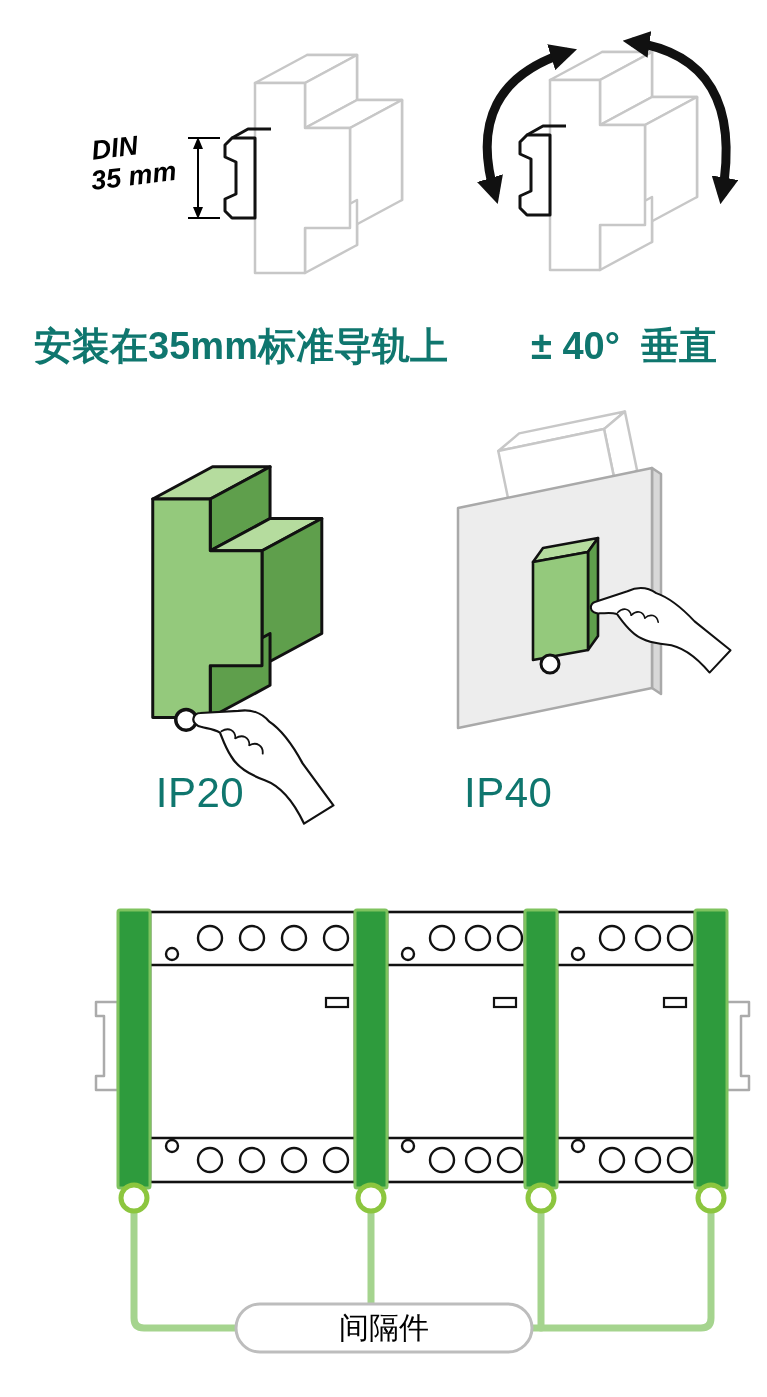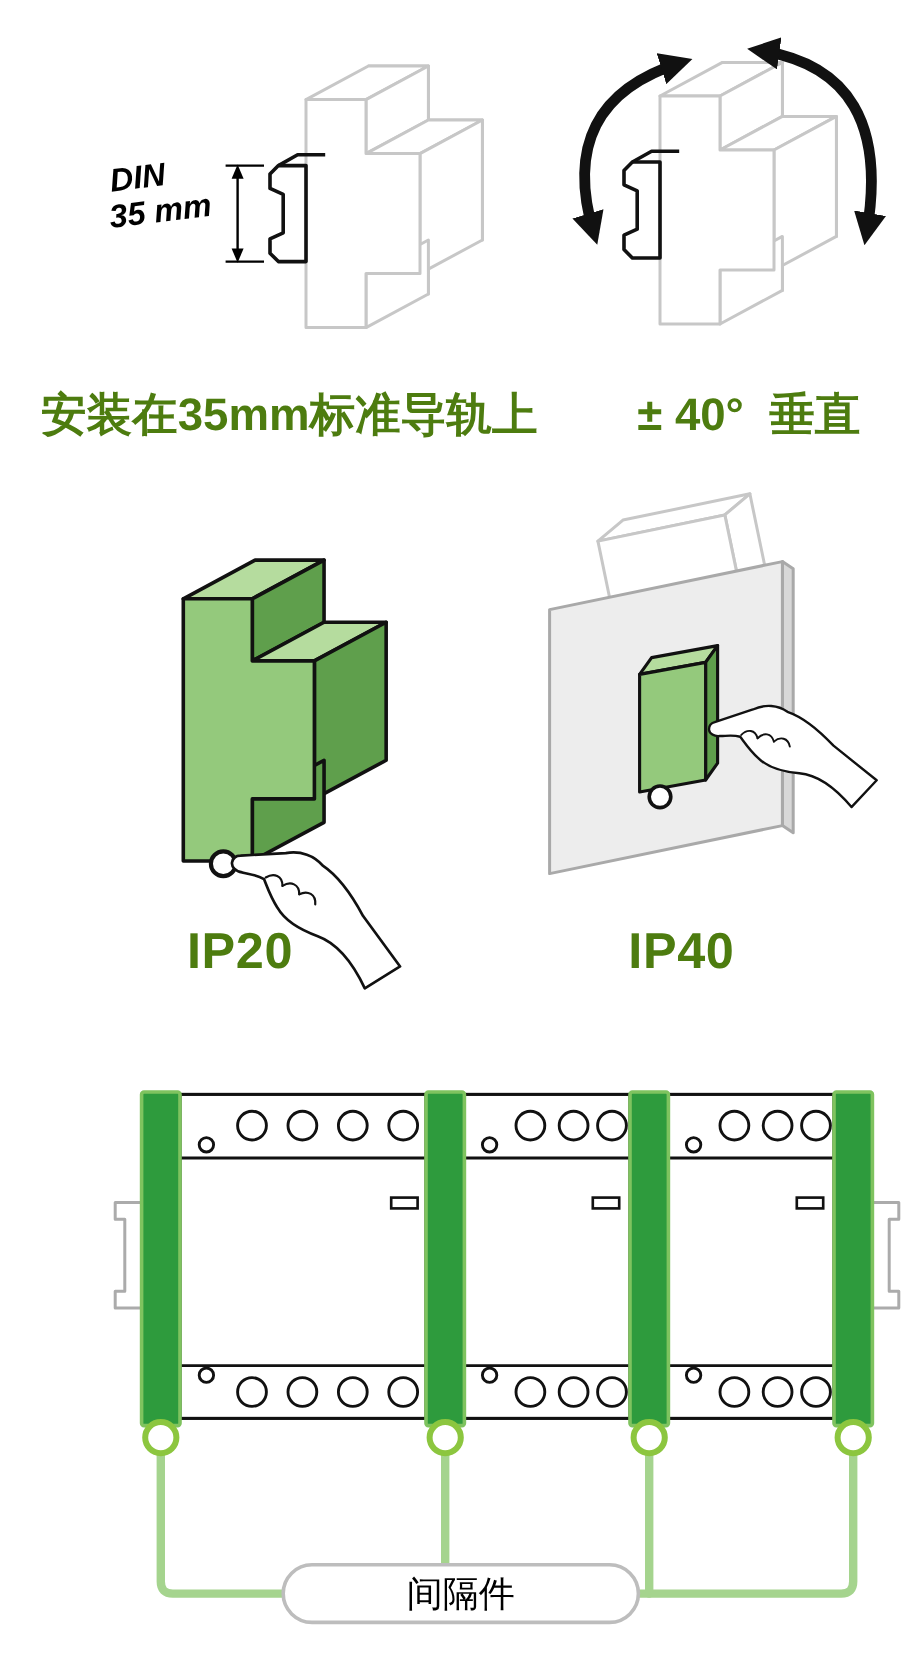--- a/index.html
+++ b/index.html
@@ -54,22 +54,22 @@
   .module-line{stroke:var(--ink);stroke-width:2.4;fill:none}
   .terminal{fill:#fff;stroke:var(--ink);stroke-width:2.4}
   .marking{fill:#fff;stroke:var(--ink);stroke-width:2.2}
   .rail-tab{fill:#fff;stroke:#ABABAB;stroke-width:2.5;stroke-linejoin:round}
   .spacer-bar{fill:var(--spacer-fill);stroke:var(--spacer-edge);stroke-width:3}
   .callout-ring{fill:#fff;stroke:var(--ring);stroke-width:5}
   .callout-line{fill:none;stroke:var(--link);stroke-width:7;stroke-linecap:round;stroke-linejoin:round}
   .spacer-pill{fill:#fff;stroke:#BDBDBD;stroke-width:3}
   .spacer-text{font:500 30px "Liberation Sans", sans-serif;fill:#000}
 
-  .caption{position:absolute;font-size:38px;font-weight:600;color:#4d7c0f;line-height:1.1}
-  .caption.ip{font-size:42px;font-weight:700;letter-spacing:.5px}
+  .caption{position:absolute;font-size:38px;font-weight:600;color:#0f766e;line-height:1.1}
+  .caption.ip{font-size:42px;font-weight:400;letter-spacing:.5px}
   .pre{white-space:pre}
 </style>
 </head>
 <body>
 
 <svg class="fig" style="left:60px;top:8px" width="400" height="330" viewBox="0 0 400 330">
   <defs>
 
     <polygon id="dv-front" points="185,60 235,60 235,105 280,105 280,205 235,205 235,250 185,250"></polygon>
     <polygon id="dv-back" points="237,32 287,32 287,77 332,77 332,177 287,177 287,222 237,222"></polygon>
@@ -163,21 +163,21 @@
     <use href="#dv-topU" display="none"></use>
     <polygon class="gf-top" points="113,132 123,118 178,108 168,122" style="stroke:#111;stroke-width:2.6;stroke-linejoin:round"></polygon>
     <polygon class="gf-side" points="168,122 178,108 178,206 168,220" style="stroke:#111;stroke-width:2.6;stroke-linejoin:round"></polygon>
     <polygon class="gf-front" points="113,132 168,122 168,220 113,230" style="stroke:#111;stroke-width:2.6;stroke-linejoin:round"></polygon>
     <circle class="ring-clip" cx="130" cy="234" r="9"></circle>
   </g>
   <use href="#pointing-hand" transform="translate(176,178) rotate(-15) scale(0.62)"></use>
 </svg>
 
 <div class="caption ip" style="left:118px;top:770px;width:164px;text-align:center">IP20</div>
-<div class="caption ip" style="left:448px;top:770px;width:164px;text-align:right">IP40</div>
+<div class="caption ip" style="left:464px;top:770px;width:164px;text-align:left">IP40</div>
 
 <svg class="fig" style="left:0;top:880px" width="767" height="517" viewBox="0 0 767 517">
 
   <path class="rail-tab" d="M118,122 L96,122 L96,136 L104,136 L104,196 L96,196 L96,210 L118,210 Z"></path>
   <path class="rail-tab" d="M727,122 L749,122 L749,136 L741,136 L741,196 L749,196 L749,210 L727,210 Z"></path>
 
   <g>
     <rect class="module-box" x="150" y="32" width="205" height="270"></rect>
     <path class="module-line" d="M150,85 H355"></path>
     <path class="module-line" d="M150,258 H355"></path>

